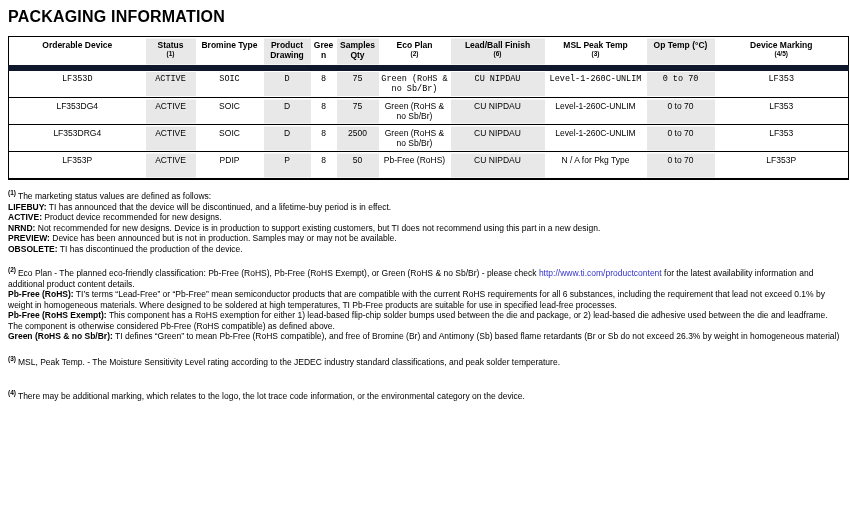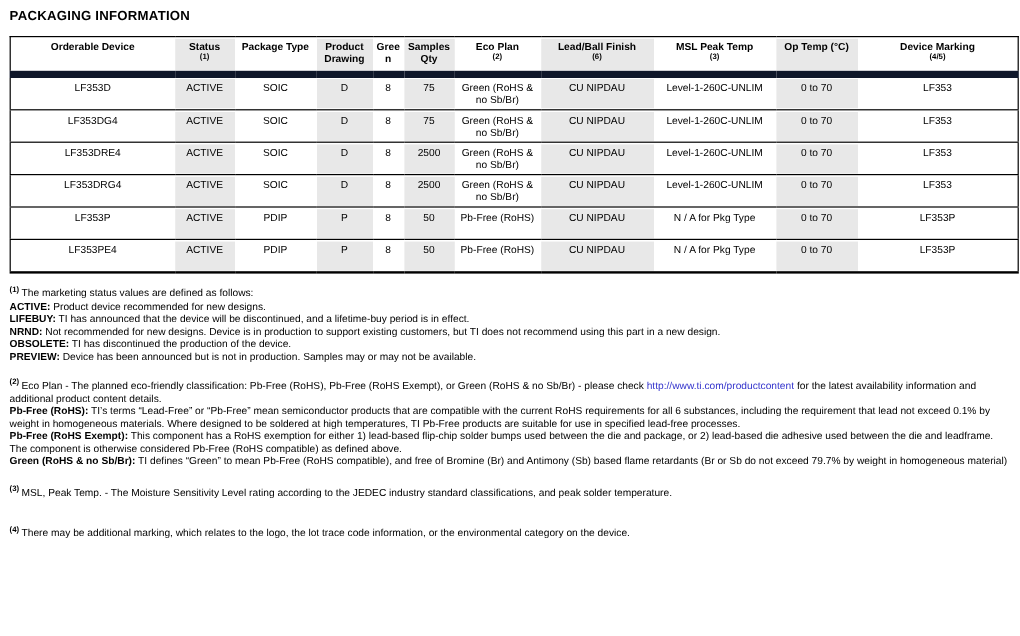--- a/index.html
+++ b/index.html
@@ -7,21 +7,21 @@
     position:relative;
     width:850px;height:530px;
     box-sizing:border-box;
     padding:8px 8px 0 8px;
     background:#fff;
     color:#000;
     font-family:"Liberation Sans",sans-serif;
     overflow:hidden;
   }
   .title{
-    font-size:11px;
+    font-size:16px;
     font-weight:bold;
     letter-spacing:.2px;
   }
   table.pkg{
     border-collapse:collapse;
     table-layout:fixed;
     width:840px;
     margin-top:10px;
     border:1px solid #000;
     border-bottom-width:2px;
@@ -37,21 +37,21 @@
   }
   table.pkg thead th{
     border-bottom:6px solid #0f172a;
     font-weight:bold;
     height:23px;
   }
   table.pkg tbody td{
     border-top:1px solid #000;
     height:21px;
   }
-  table.pkg tbody tr:first-child td{border-top:none;}
+  table.pkg tbody tr:first-child td{border-top:none;font-family:Liberation Mono, monospace;}
   
   table.pkg th:nth-child(even), table.pkg td:nth-child(even){
     background:linear-gradient(#fff 1px,#e8e8e8 1px calc(100% - 1px),#fff calc(100% - 1px));
   }
   .hnote{
     font-size:6.5px;
     line-height:8px;
     font-weight:bold;
   }
   .footnotes{
@@ -99,21 +99,21 @@
     <thead>
       <tr id="hdr-row">
           <th>
             <div class="hlabel">Orderable Device</div>
           </th>
           <th>
             <div class="hlabel">Status</div>
             <div class="hnote">(1)</div>
           </th>
           <th>
-            <div class="hlabel">Package Type</div>
+            <div class="hlabel">Bromine Type</div>
           </th>
           <th>
             <div class="hlabel">Product Drawing</div>
           </th>
           <th>
             <div class="hlabel">Green</div>
           </th>
           <th>
             <div class="hlabel">Samples Qty</div>
           </th>
@@ -159,88 +159,62 @@
           <td>D</td>
           <td>8</td>
           <td>75</td>
           <td>Green (RoHS &amp; no Sb/Br)</td>
           <td>CU NIPDAU</td>
           <td>Level-1-260C-UNLIM</td>
           <td>0 to 70</td>
           <td>LF353</td>
         </tr>
         <tr>
-          <td>LF353DRE4</td>
+          <td>LF353DRG4</td>
           <td>ACTIVE</td>
           <td>SOIC</td>
           <td>D</td>
           <td>8</td>
           <td>2500</td>
           <td>Green (RoHS &amp; no Sb/Br)</td>
           <td>CU NIPDAU</td>
           <td>Level-1-260C-UNLIM</td>
           <td>0 to 70</td>
           <td>LF353</td>
         </tr>
         <tr>
-          <td>LF353DRG4</td>
-          <td>ACTIVE</td>
-          <td>SOIC</td>
-          <td>D</td>
-          <td>8</td>
-          <td>2500</td>
-          <td>Green (RoHS &amp; no Sb/Br)</td>
-          <td>CU NIPDAU</td>
-          <td>Level-1-260C-UNLIM</td>
-          <td>0 to 70</td>
-          <td>LF353</td>
-        </tr>
-        <tr>
           <td>LF353P</td>
-          <td>ACTIVE</td>
-          <td>PDIP</td>
-          <td>P</td>
-          <td>8</td>
-          <td>50</td>
-          <td>Pb-Free (RoHS)</td>
-          <td>CU NIPDAU</td>
-          <td>N / A for Pkg Type</td>
-          <td>0 to 70</td>
-          <td>LF353P</td>
-        </tr>
-        <tr>
-          <td>LF353PE4</td>
           <td>ACTIVE</td>
           <td>PDIP</td>
           <td>P</td>
           <td>8</td>
           <td>50</td>
           <td>Pb-Free (RoHS)</td>
           <td>CU NIPDAU</td>
           <td>N / A for Pkg Type</td>
           <td>0 to 70</td>
           <td>LF353P</td>
         </tr>
       </tbody>
   </table>
 
   <div class="footnotes" id="footnotes">
       <div class="fn fn-1">
         <p><sup>(1)</sup><span>The marketing status values are defined as follows:</span></p>
+        <p><span class="b">LIFEBUY:</span><span> TI has announced that the device will be discontinued, and a lifetime-buy period is in effect.</span></p>
         <p><span class="b">ACTIVE:</span><span> Product device recommended for new designs.</span></p>
-        <p><span class="b">LIFEBUY:</span><span> TI has announced that the device will be discontinued, and a lifetime-buy period is in effect.</span></p>
         <p><span class="b">NRND:</span><span> Not recommended for new designs. Device is in production to support existing customers, but TI does not recommend using this part in a new design.</span></p>
+        <p><span class="b">PREVIEW:</span><span> Device has been announced but is not in production. Samples may or may not be available.</span></p>
         <p><span class="b">OBSOLETE:</span><span> TI has discontinued the production of the device.</span></p>
-        <p><span class="b">PREVIEW:</span><span> Device has been announced but is not in production. Samples may or may not be available.</span></p>
       </div>
       <div class="fn fn-2">
         <p><sup>(2)</sup><span>Eco Plan - The planned eco-friendly classification: Pb-Free (RoHS), Pb-Free (RoHS Exempt), or Green (RoHS &amp; no Sb/Br) - please check </span><span class="link" style="color: rgb(51, 51, 204);">http://www.ti.com/productcontent</span><span> for the latest availability information and additional product content details.</span></p>
         <p><span class="b">Pb-Free (RoHS):</span><span> TI’s terms “Lead-Free” or “Pb-Free” mean semiconductor products that are compatible with the current RoHS requirements for all 6 substances, including the requirement that lead not exceed 0.1% by weight in homogeneous materials. Where designed to be soldered at high temperatures, TI Pb-Free products are suitable for use in specified lead-free processes.</span></p>
         <p><span class="b">Pb-Free (RoHS Exempt):</span><span> This component has a RoHS exemption for either 1) lead-based flip-chip solder bumps used between the die and package, or 2) lead-based  die adhesive used between the die and leadframe. The component is otherwise considered Pb-Free (RoHS compatible) as defined above.</span></p>
-        <p><span class="b">Green (RoHS &amp; no Sb/Br):</span><span> TI defines “Green” to mean Pb-Free (RoHS compatible), and free of Bromine (Br)  and Antimony (Sb) based flame retardants (Br or Sb do not exceed 79.7% by weight in homogeneous material)</span></p>
+        <p><span class="b">Green (RoHS &amp; no Sb/Br):</span><span> TI defines “Green” to mean Pb-Free (RoHS compatible), and free of Bromine (Br)  and Antimony (Sb) based flame retardants (Br or Sb do not exceed 26.3% by weight in homogeneous material)</span></p>
       </div>
       <div class="fn fn-3">
         <p><sup>(3)</sup><span>MSL, Peak Temp. - The Moisture Sensitivity Level rating according to the JEDEC industry standard classifications, and peak solder temperature.</span></p>
       </div>
       <div class="fn fn-4">
         <p><sup>(4)</sup><span>There may be additional marking, which relates to the logo, the lot trace code information, or the environmental category on the device.</span></p>
       </div>
     </div>
 </div>
 

